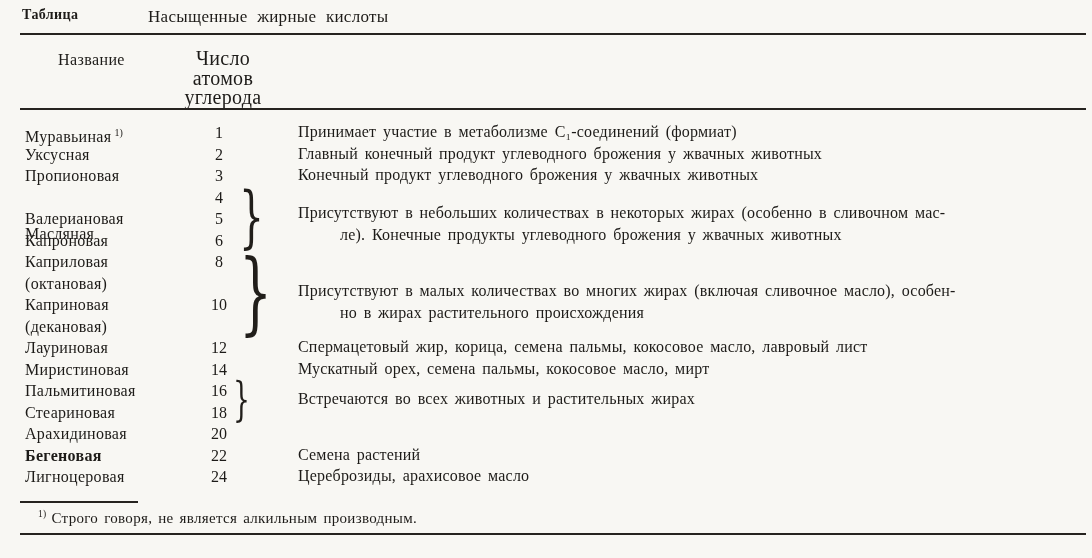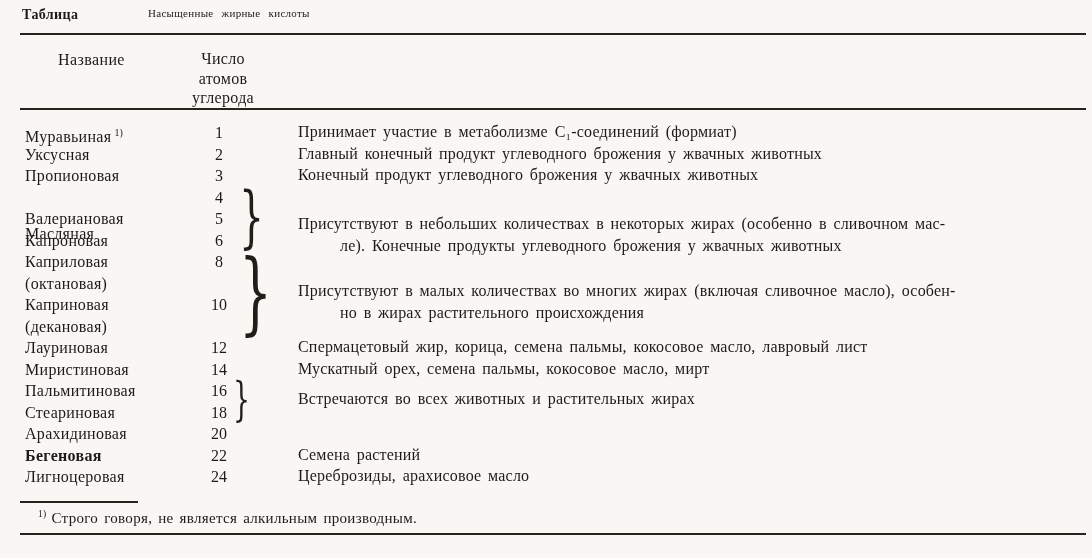--- a/index.html
+++ b/index.html
@@ -3,27 +3,27 @@
 <meta charset="utf-8">
 <style>
   * { margin:0; padding:0; box-sizing:border-box; }
   html,body { background:#dddcd8; }
   .page {
     position:relative; width:1092px; height:558px; overflow:hidden;
     background:#f8f7f3; color:#1d1b18;
     font-family:"Liberation Serif","DejaVu Serif",serif;
   }
   .tbl-label { position:absolute; left:22px; top:7px; font-weight:bold; font-size:14px; letter-spacing:.4px; }
-  .tbl-title { position:absolute; left:148px; top:7px; font-size:11px; letter-spacing:.3px; word-spacing:5px; }
+  .tbl-title { position:absolute; left:148px; top:7px; font-size:17px; letter-spacing:.3px; word-spacing:5px; }
   .rule { position:absolute; left:20px; right:6px; height:2px; background:#26231f; }
   .rule-top { top:33px; }
   .rule-mid { top:108px; }
   .rule-bottom { top:533px; }
   .h-name { position:absolute; left:58px; top:51px; font-size:16px; letter-spacing:.4px; }
-  .h-num  { position:absolute; left:164px; top:49px; width:118px; text-align:center; font-size:16px; line-height:19.5px; letter-spacing:.3px; }
+  .h-num  { position:absolute; left:164px; top:49px; width:118px; text-align:center; font-size:20px; line-height:19.5px; letter-spacing:.3px; }
   .tbody  { position:absolute; top:112px; left:0; width:100%; height:394px; }
   .trow   { position:absolute; left:0; width:100%; height:21.5px; line-height:21.5px; }
   .tname  { position:absolute; left:25px; font-size:16px; letter-spacing:.3px; white-space:nowrap; }
   .tname sup { font-size:10px; margin-left:3px; letter-spacing:0; }
   .tnum   { position:absolute; left:190px; width:58px; text-align:center; font-size:16px; }
   .brace  { position:absolute; left:239px; width:34px; color:#211e1a;
             transform:scaleX(.58); transform-origin:left center; overflow:visible;
             font-family:"DejaVu Serif",serif; font-weight:400; }
   .desc   { position:absolute; left:298px; width:788px; }
   .desc-line { height:21.6px; line-height:21.6px; font-size:16px; white-space:nowrap;
@@ -125,21 +125,21 @@
       <div class="brace" style="top: 265px; height: 45px; line-height: 45px; font-size: 45.9px; left: 233px;">}</div>
       <div class="desc" style="top: 9px;">
         <div class="desc-line">Принимает участие в метаболизме C₁-соединений (формиат)</div>
       </div>
       <div class="desc" style="top: 30.5px;">
         <div class="desc-line">Главный конечный продукт углеводного брожения у жвачных животных</div>
       </div>
       <div class="desc" style="top: 52px;">
         <div class="desc-line">Конечный продукт углеводного брожения у жвачных животных</div>
       </div>
-      <div class="desc" style="top: 101px;">
+      <div class="desc" style="top: 90px;">
         <div class="desc-line">Присутствуют в небольших количествах в некоторых жирах (особенно в сливочном мас-</div>
         <div class="desc-line cont">ле). Конечные продукты углеводного брожения у жвачных животных</div>
       </div>
       <div class="desc" style="top: 224px;">
         <div class="desc-line">Спермацетовый жир, корица, семена пальмы, кокосовое масло, лавровый лист</div>
       </div>
       <div class="desc" style="top: 168.1px;">
         <div class="desc-line">Присутствуют в малых количествах во многих жирах (включая сливочное масло), особен-</div>
         <div class="desc-line cont">но в жирах растительного происхождения</div>
       </div>

